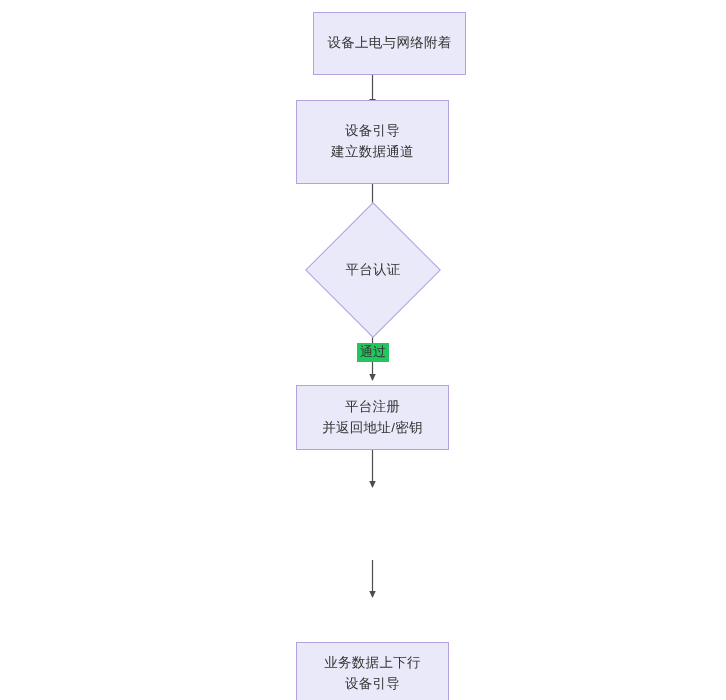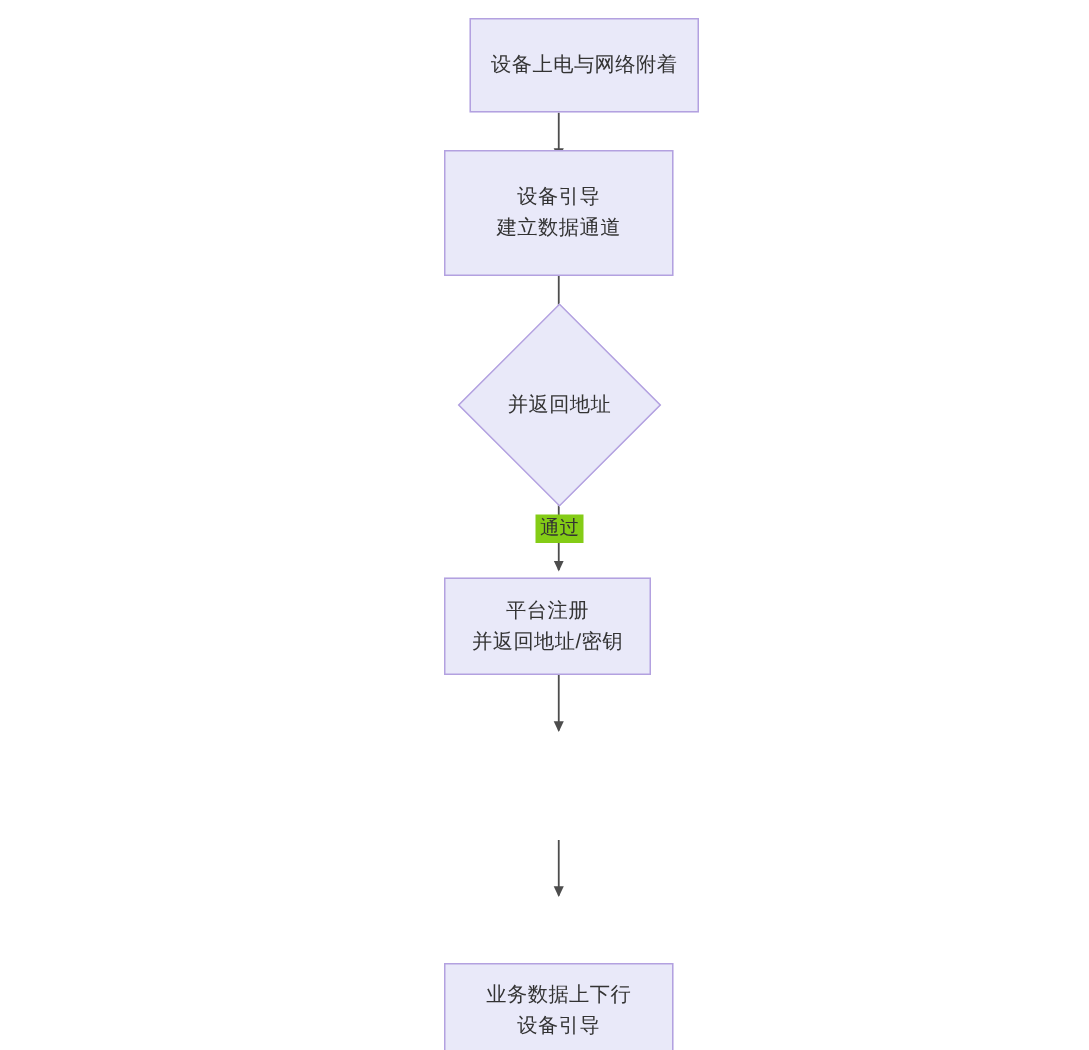--- a/index.html
+++ b/index.html
@@ -61,21 +61,21 @@
     justify-content: center;
     color: #333333;
     font-size: 13.5px;
     line-height: 1.55;
     text-align: center;
     letter-spacing: 0.3px;
     white-space: nowrap;
   }
   .edge-label {
     position: absolute;
-    background: #84cc16;
+    background: #22c55e;
     color: #333333;
     font-size: 13px;
     line-height: 1.3;
     padding: 1px 3px;
     white-space: nowrap;
   }
 </style>
 </head>
 <body>
 
@@ -103,26 +103,26 @@
     <span class="line">设备上电与网络附着</span>
   </div>
 
   <div class="node" style="left:296px; top:100px; width:153px; height:84px;">
     <span class="line">设备引导</span>
     <span class="line">建立数据通道</span>
   </div>
 
   <div class="decision" style="left:325px; top:222px;"></div>
   <div class="decision-label" style="left:325px; top:222px; width:96px; height:96px;">
-    <span class="line">并返回地址</span>
+    <span class="line">平台认证</span>
   </div>
 
   <div class="edge-label" style="left:357px; top:343px;">通过</div>
 
-  <div class="node" style="left:296px; top:385px; width:138px; height:65px;">
+  <div class="node" style="left:296px; top:385px; width:153px; height:65px;">
     <span class="line">平台注册</span>
     <span class="line">并返回地址/密钥</span>
   </div>
 
 
   <div class="node" style="left:296px; top:602px; width:153px; height:63px;margin-top:40px;">
     <span class="line">业务数据上下行</span>
     <span class="line">设备引导</span>
   </div>
 

